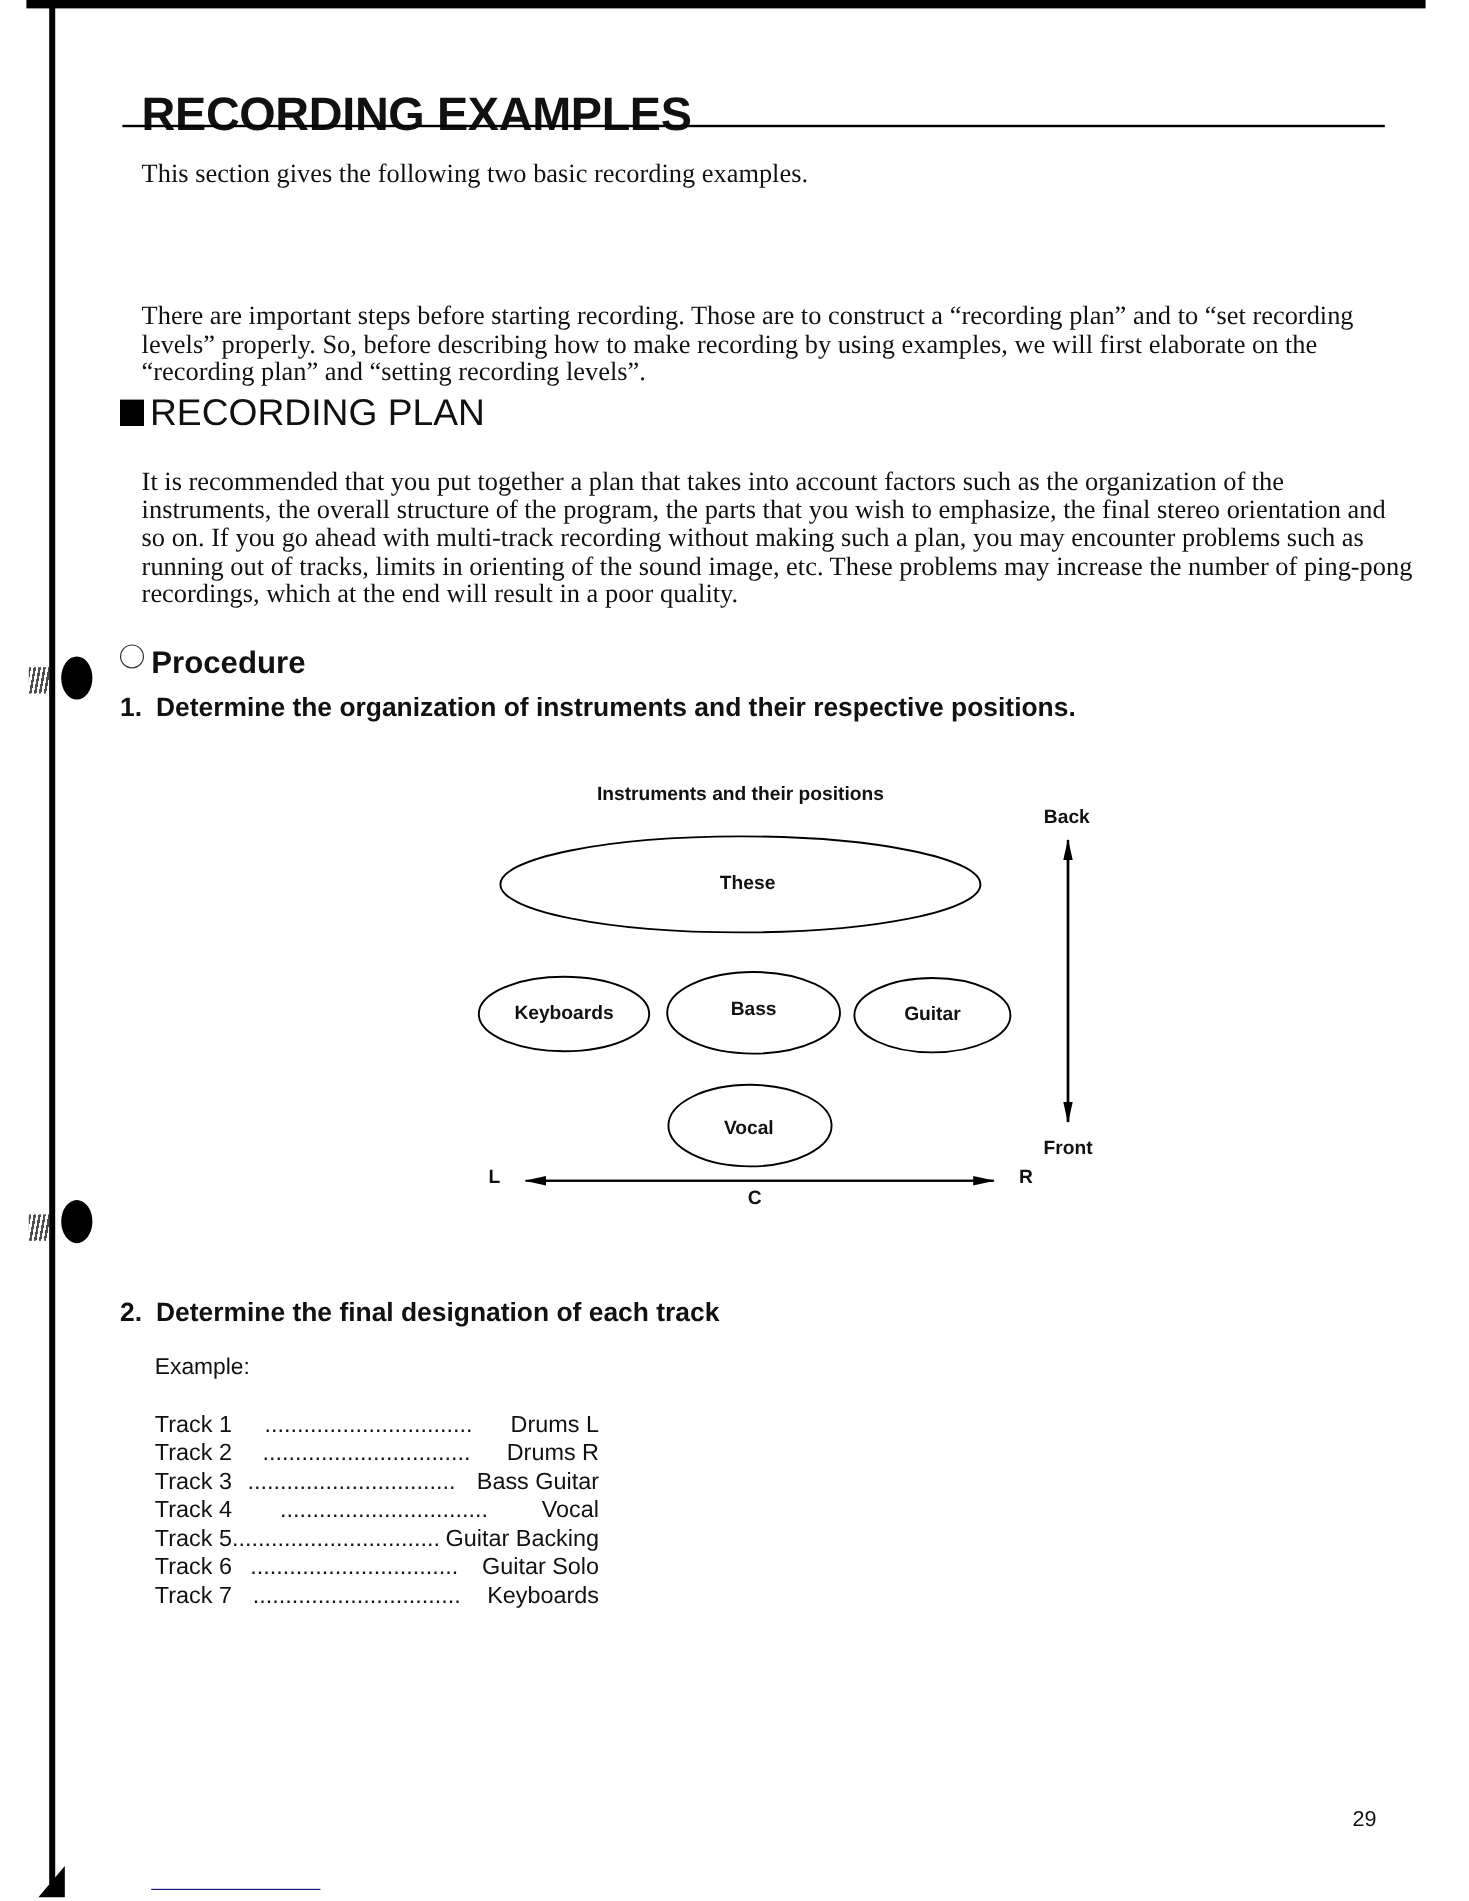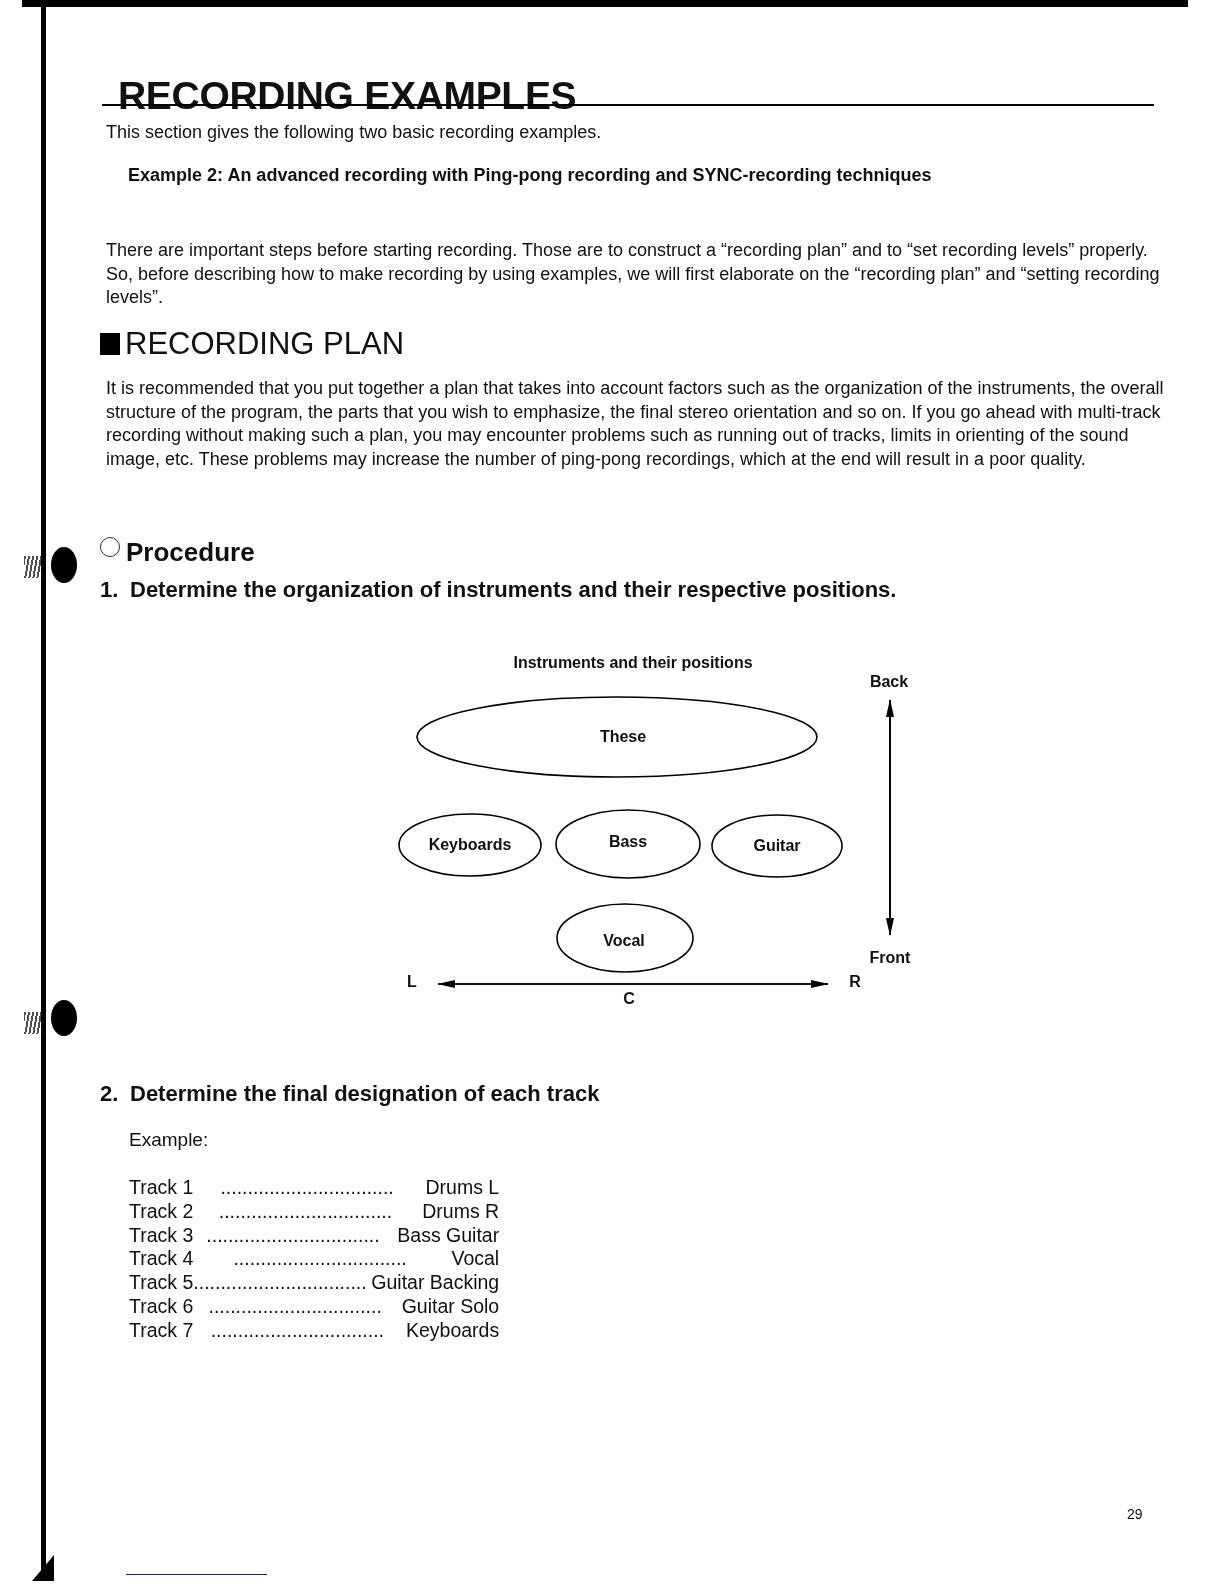--- a/index.html
+++ b/index.html
@@ -10,21 +10,21 @@
   .hole { position: absolute; width: 26px; height: 36px; border-radius: 50%; background: #000; }
   .hole-1 { left: 51px; top: 547px; }
   .hole-2 { left: 51px; top: 1000px; }
   .hole-smudge { position: absolute; width: 18px; height: 22px; left: 24px; background: repeating-linear-gradient(100deg, #222 0 2px, transparent 2px 4px); opacity: 0.8; }
   .hole-smudge.s1 { top: 556px; }
   .hole-smudge.s2 { top: 1012px; }
   .blue-underline { position: absolute; left: 126px; top: 1574px; width: 141px; height: 1px; background: #1a1a8c; }
 
   .page-title { position: absolute; left: 102px; top: 58px; font-size: 39px; font-weight: bold; letter-spacing: -0.3px; margin: 16px; }
   .title-rule { position: absolute; left: 102px; top: 104px; width: 1052px; height: 2px; background: #000; }
-  .p { position: absolute; left: 102px; font-size: 18px; line-height: 23.6px; margin: 4px; width: 1060px; }
+  .p { position: absolute; left: 102px; font-size: 22px; line-height: 23.6px; margin: 16px; width: 1060px; font-family: Liberation Serif, serif; }
   .intro { top: 117px; }
   .examples { position: absolute; left: 128px; top: 163px; font-size: 18px; font-weight: bold; line-height: 24px; }
   .intro2 { top: 235px; }
   .section-heading { position: absolute; left: 100px; top: 326px; font-size: 31px; font-weight: normal; margin: 0; display: flex; align-items: center; }
   .square-icon { display: inline-block; width: 20px; height: 22px; background: #000; margin-right: 5px; }
   .plan-text { top: 373px; }
   .proc-heading { position: absolute; left: 100px; top: 537px; font-size: 26px; font-weight: bold; display: flex; }
   .circle-icon { display: inline-block; width: 18px; height: 18px; border: 1.3px solid #333; border-radius: 50%; margin-right: 6px; }
   .step { position: absolute; left: 100px; font-size: 22px; font-weight: bold; }
   .step-1 { top: 577px; }
@@ -34,40 +34,39 @@
   .diagram { position: absolute; left: 390px; top: 640px; width: 540px; height: 380px; }
   .diagram svg { position: absolute; left: 0; top: 0; }
   .dlabel { position: absolute; font-size: 16px; font-weight: bold; white-space: nowrap; transform: translate(-50%, -50%); }
   .dtitle { font-size: 16px; }
 
   .example-label { position: absolute; left: 129px; top: 1129px; font-size: 19px; }
   .tracks { position: absolute; left: 129px; top: 1176px; font-size: 19.5px; line-height: 23.8px; }
   .track-row { display: flex; white-space: nowrap; justify-content: space-between; }
   .track-name { display: inline-block; }
   .track-dots { display: inline-block; width: 178px; overflow: hidden; letter-spacing: 0; }
-  .page-number { position: absolute; left: 1127px; top: 1506px; font-size: 14px; }
+  .page-number { position: absolute; left: 1127px; top: 1506px; font-size: 18px; }
 </style>
 </head>
 <body>
 
 <div class="top-bar"></div>
 <div class="binding-line"></div>
 <div class="binding-foot"></div>
 <div class="hole hole-1"></div>
 <div class="hole hole-2"></div>
 <div class="hole-smudge s1"></div>
 <div class="hole-smudge s2"></div>
 <div class="blue-underline"></div>
 
 <h1 class="page-title">RECORDING EXAMPLES</h1>
 <div class="title-rule"></div>
 
 <p class="p intro">This section gives the following two basic recording examples.</p>
 <div class="examples">
-  <div>Example 2: An advanced recording with Ping-pong recording and SYNC-recording techniques</div>
 </div>
 <p class="p intro2">There are important steps before starting recording.  Those are to construct a “recording plan” and to “set recording levels” properly. So, before describing how to make recording by using examples, we will first elaborate on the “recording plan” and “setting recording levels”.</p>
 
 <h2 class="section-heading">
   <span class="square-icon"></span>
   <span>RECORDING PLAN</span>
 </h2>
 <div class="p plan-text">
   <div>It is recommended that you put together a plan that takes into account factors such as the organization of the instruments, the overall structure of the program, the parts that you wish to emphasize, the final stereo orientation and so on.  If you go ahead with multi-track recording without making such a plan, you may encounter problems such as running out of tracks, limits in orienting of the sound image, etc.  These problems may increase the number of ping-pong recordings, which at the end will result in a poor quality.</div>
 </div>
@@ -93,21 +92,21 @@
     <ellipse cx="227" cy="97" rx="200" ry="40" fill="none" stroke="#000" stroke-width="1.6"></ellipse>
     <ellipse cx="80" cy="205" rx="71" ry="31" fill="none" stroke="#000" stroke-width="1.6"></ellipse>
     <ellipse cx="238" cy="204" rx="72" ry="34" fill="none" stroke="#000" stroke-width="1.6"></ellipse>
     <ellipse cx="387" cy="206" rx="65" ry="31" fill="none" stroke="#000" stroke-width="1.6"></ellipse>
     <ellipse cx="235" cy="298" rx="68" ry="34" fill="none" stroke="#000" stroke-width="1.6"></ellipse>
     <line x1="500" y1="68" x2="500" y2="295" stroke="#000" stroke-width="2" marker-end="url(#ah2)"></line>
     <line x1="500" y1="295" x2="500" y2="60" stroke="#000" stroke-width="2" marker-end="url(#ah2)"></line>
     <line x1="60" y1="344" x2="438" y2="344" stroke="#000" stroke-width="1.6" marker-end="url(#ah2)"></line>
     <line x1="438" y1="344" x2="48" y2="344" stroke="#000" stroke-width="1.6" marker-end="url(#ah2)"></line>
   </svg>
-  <div class="dlabel dtitle" style="left:243px; top:23px;">Instruments and their positions</div>
+  <div class="dlabel dtitle" style="left:227px; top:23px;">Instruments and their positions</div>
   <div class="dlabel" style="left:233px; top:97px;">These</div>
   <div class="dlabel" style="left:80px; top:205px;">Keyboards</div>
   <div class="dlabel" style="left:238px; top:202px;">Bass</div>
   <div class="dlabel" style="left:387px; top:206px;">Guitar</div>
   <div class="dlabel" style="left:234px; top:301px;">Vocal</div>
   <div class="dlabel" style="left:499px; top:42px;">Back</div>
   <div class="dlabel" style="left:500px; top:318px;">Front</div>
   <div class="dlabel" style="left:22px; top:342px;">L</div>
   <div class="dlabel" style="left:239px; top:359px;">C</div>
   <div class="dlabel" style="left:465px; top:342px;">R</div>

